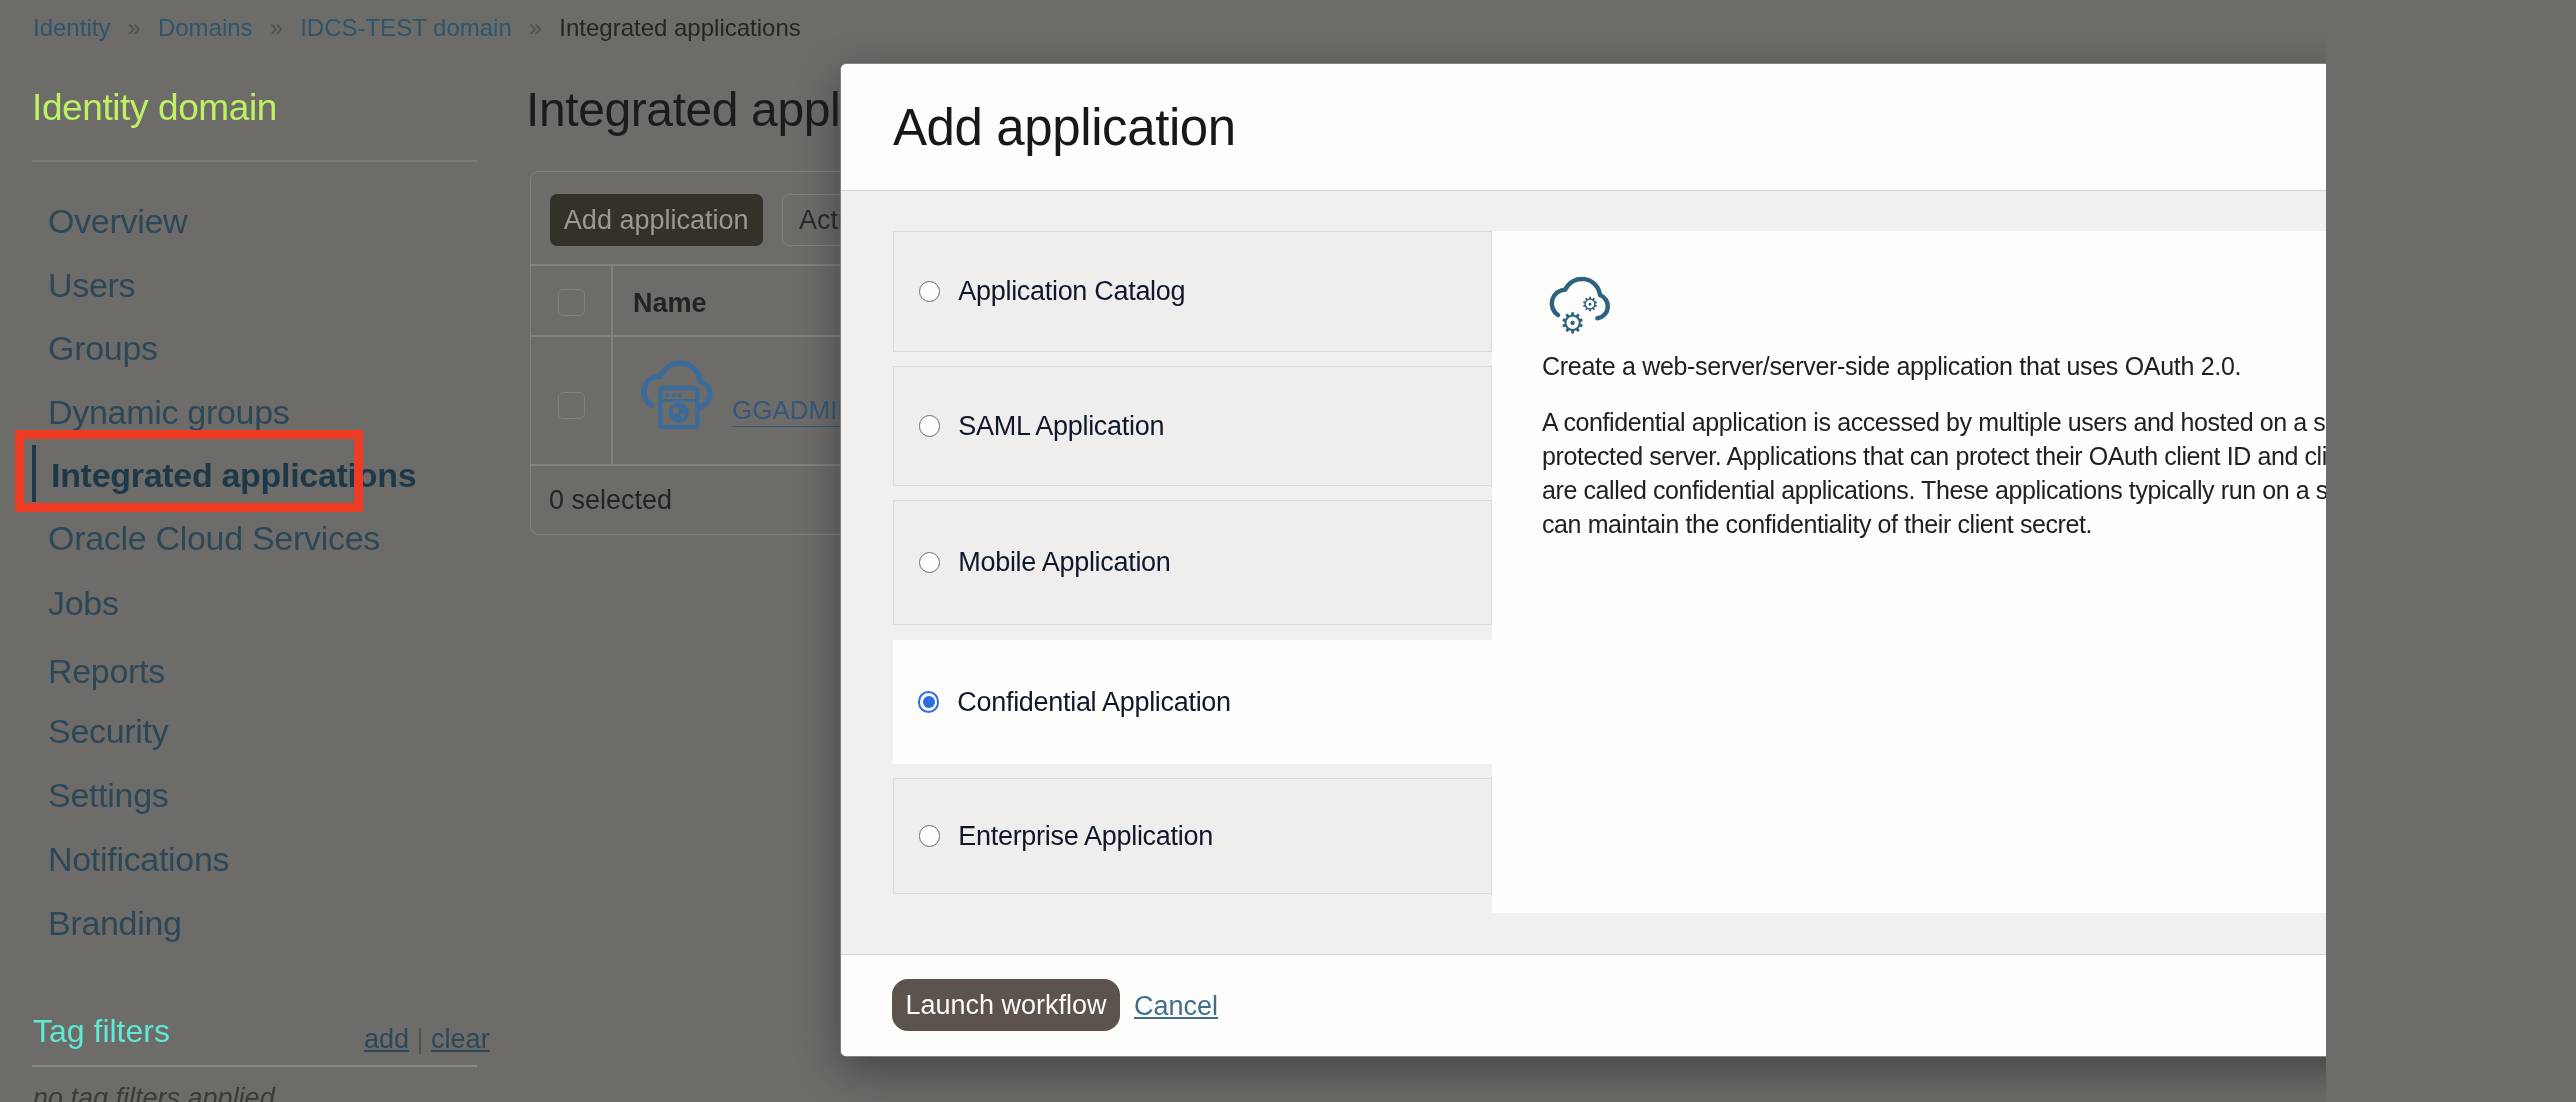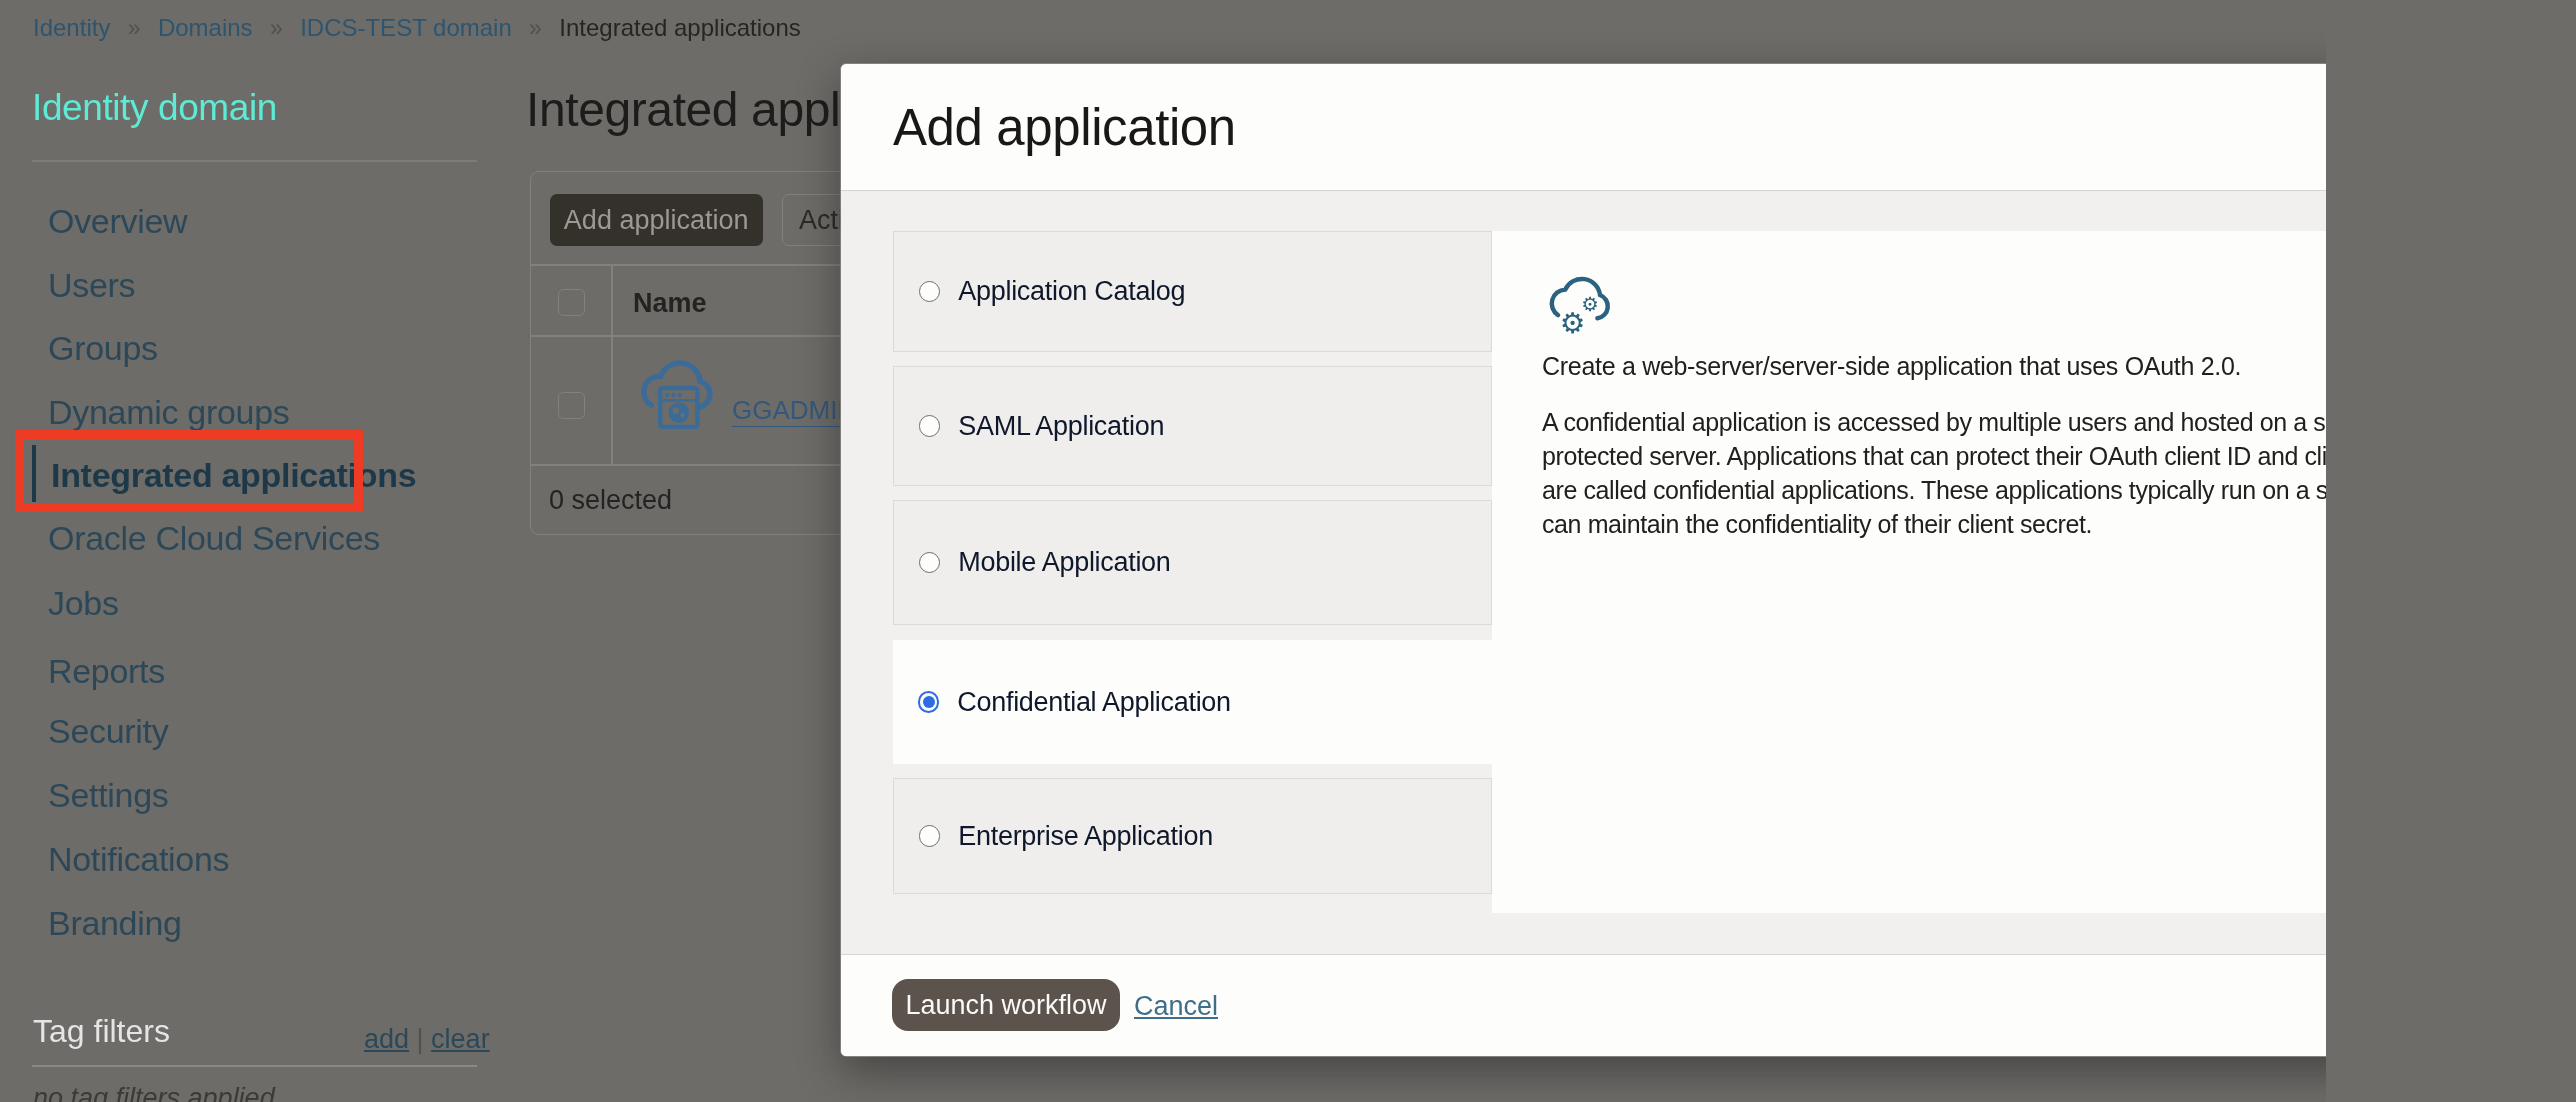--- a/index.html
+++ b/index.html
@@ -6,28 +6,28 @@
   html,body { width:2576px; height:1102px; }
   body { font-family:"Liberation Sans","DejaVu Sans",sans-serif; background:#6e6c69; }
   #screen { position:relative; width:2326px; height:1102px; overflow:hidden; background:#6e6c69; }
 
   
   .breadcrumb { position:absolute; left:33px; top:14.2px; font-size:24px; white-space:nowrap; }
   .breadcrumb .crumb-link { color:#2d5570; text-decoration:none; cursor:pointer; }
   .breadcrumb .crumb-current { color:#26251f; }
   .breadcrumb .sep { color:#53514d; margin:0 10.7px; font-size:23px; }
 
-  .sb-title { position:absolute; left:32px; top:87px; font-size:37px; color:#5eead4; letter-spacing:-0.4px; }
+  .sb-title { position:absolute; left:32px; top:87px; font-size:37px; color:#bef264; letter-spacing:-0.4px; }
   .sb-divider { position:absolute; left:32px; top:160px; width:445px; height:1.8px; background:#7e7c78; }
   .nav-item { position:absolute; left:48px; font-size:34px; line-height:27px; color:#2c4858; text-decoration:none; cursor:pointer; white-space:nowrap; letter-spacing:-0.3px; }
   .nav-item.sel { font-weight:bold; color:#1d3949; left:51px; }
   .sel-bar { position:absolute; left:32px; top:445px; width:4.4px; height:57px; background:#1d3949; }
   .red-annotation { position:absolute; left:15px; top:430px; width:348px; height:82px; border:9.8px solid #ee3b23; z-index:40; }
 
-  .tag-title { position:absolute; left:33px; top:1013px; font-size:32px; color:#e5e5e5; }
+  .tag-title { position:absolute; left:33px; top:1013px; font-size:32px; color:#5eead4; }
   .tag-links { position:absolute; left:364px; top:1024px; font-size:27px; color:#53514d; white-space:nowrap; }
   .tag-links a { color:#2c4858; text-decoration:underline; cursor:pointer; }
   .tag-divider { position:absolute; left:32px; top:1065px; width:445px; height:1.8px; background:#8b8986; }
   .tag-empty { position:absolute; left:33px; top:1083px; font-size:27px; font-style:italic; color:#3b3a37; }
 
   .main-title { position:absolute; left:526px; top:82px; font-size:48px; color:#1d1c1a; letter-spacing:-0.4px; white-space:nowrap; }
 
   .table-card { position:absolute; left:530px; top:171px; width:2043px; height:364px; border:1.8px solid #83817d; border-radius:9px; }
   .btn-dark { position:absolute; left:18.7px; top:22px; width:213px; height:52px; background:#34302a; border:none; border-radius:7.1px; color:#9c9995; font-size:27px; font-family:inherit; cursor:pointer; }
   .btn-outline { position:absolute; left:251px; top:22px; width:118px; height:52px; background:transparent; border:1.8px solid #83817d; border-radius:7.1px; color:#2b2a28; font-size:27px; font-family:inherit; cursor:pointer; text-align:left; padding-left:16px; white-space:nowrap; overflow:hidden; }

